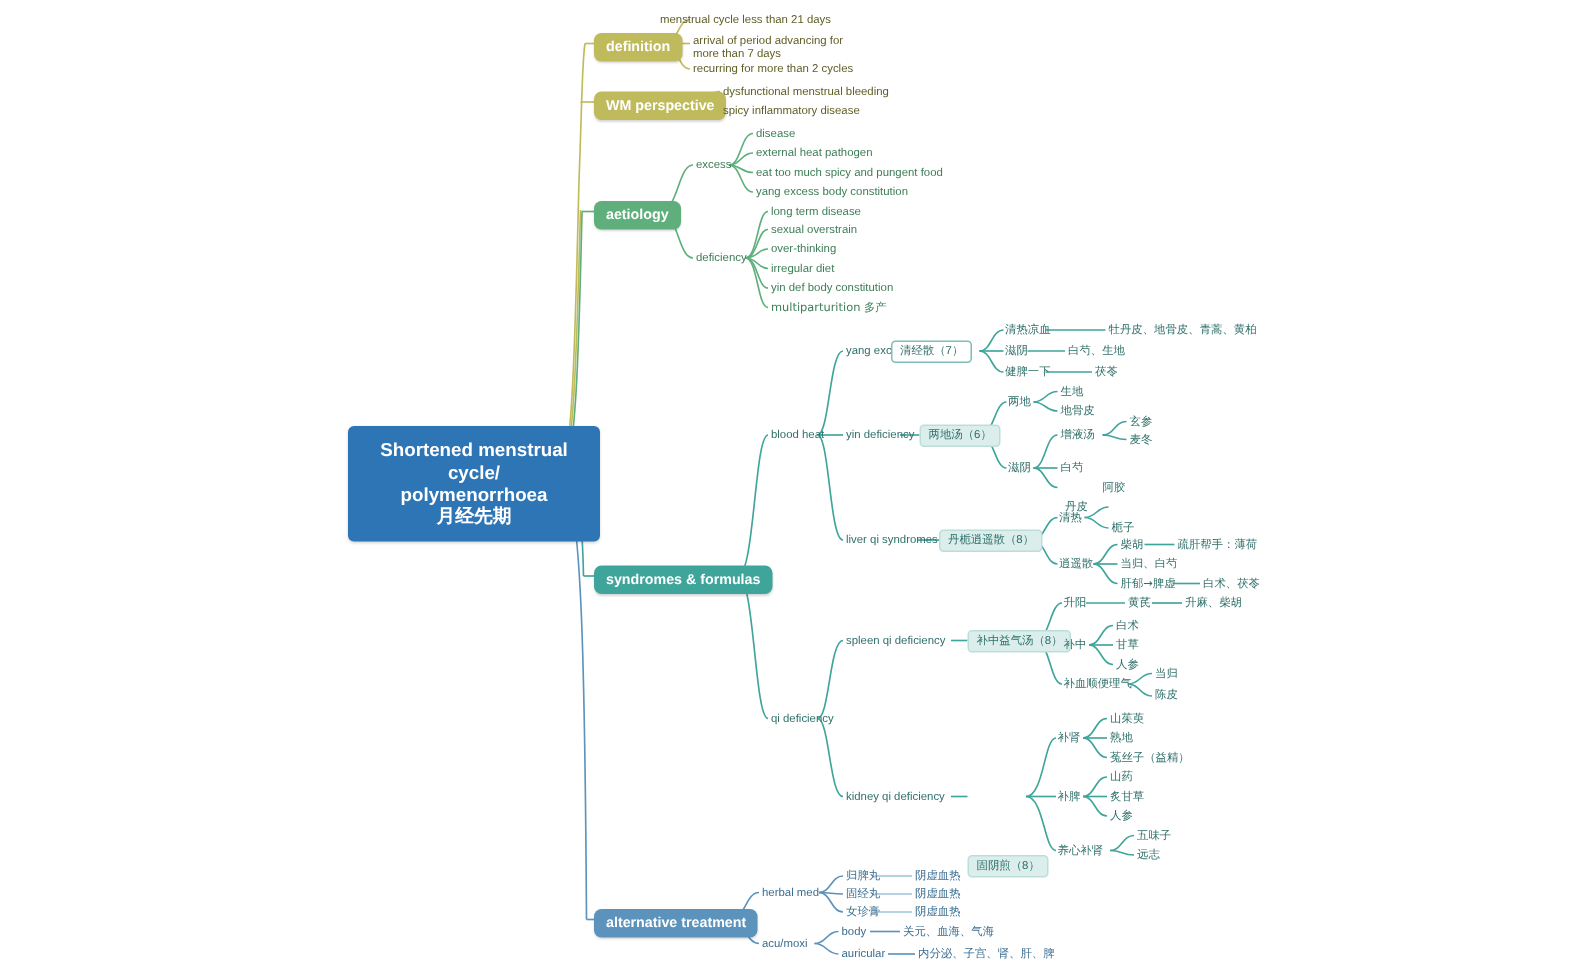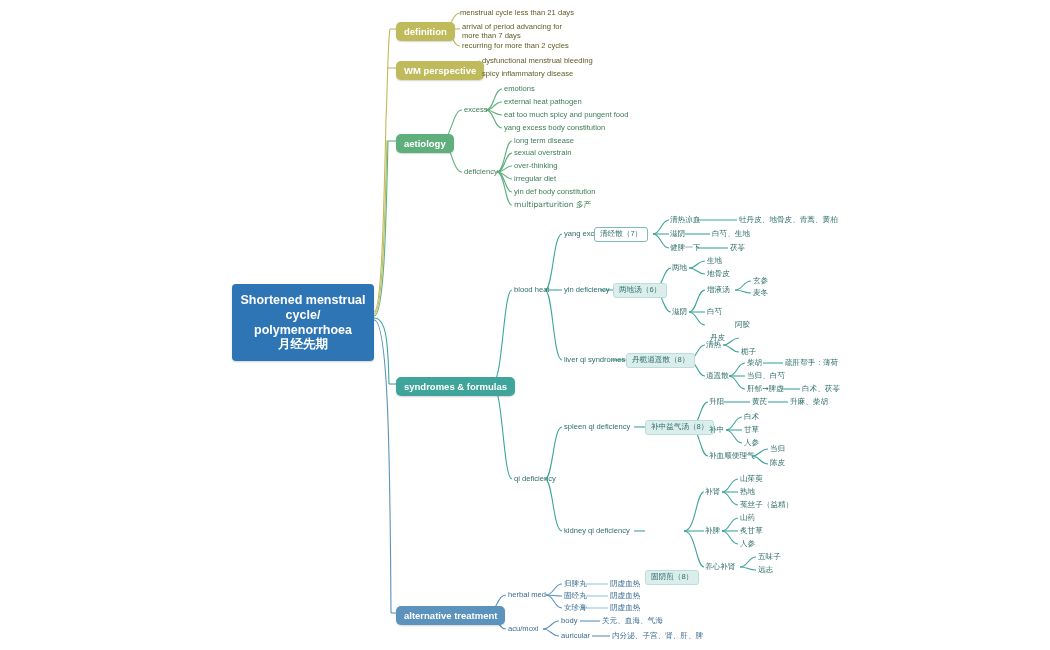--- a/index.html
+++ b/index.html
@@ -27,21 +27,21 @@
   }
   
   .root {
     background: #2E75B6;
     color: #ffffff;
     font-weight: bold;
     font-size: 12.5px;
     text-align: center;
     border-radius: 4px;
     padding: 9px 8px;
-    width: 142px;
+    width: 168px;
     left: 232px; top: 284px;
     display: flex; align-items: center; justify-content: center;
     box-shadow: 0 1px 2px rgba(0,0,0,.18);
   }
   
   .pill {
     border-radius: 5px;
     font-weight: bold;
     font-size: 9.5px;
     color: #ffffff;
@@ -200,33 +200,33 @@
       <path d="M592 636 L 610 636" stroke="#5B93BD"></path>
     </g>
   </svg>
 
   <div class="node root">Shortened menstrual
 cycle/
 polymenorrhoea
 月经先期</div>
 
   <div class="node pill olive" style="left:396px; top:22px;">definition</div>
-  <div class="node leaf olive" style="left:460px; top:9px;">menstrual cycle less than 21 days</div>
+  <div class="node leaf olive" style="left:440px; top:9px;">menstrual cycle less than 21 days</div>
   <div class="node leaf olive wrap" style="left:462px; top:22px;">arrival of period advancing for more than 7 days</div>
   <div class="node leaf olive" style="left:462px; top:42px;">recurring for more than 2 cycles</div>
 
   <div class="node pill olive" style="left:396px; top:61px;">WM perspective</div>
   <div class="node leaf olive" style="left:482px; top:57px;">dysfunctional menstrual bleeding</div>
   <div class="node leaf olive" style="left:482px; top:70px;">spicy inflammatory disease</div>
 
   <div class="node pill green" style="left:396px; top:134px;">aetiology</div>
   <div class="node leaf green" style="left:464px; top:106px;">excess</div>
   <div class="node leaf green" style="left:464px; top:168px;">deficiency</div>
 
-  <div class="node leaf green" style="left:504px; top:85px;">emotions</div>
+  <div class="node leaf green" style="left:504px; top:85px;">disease</div>
   <div class="node leaf green" style="left:504px; top:98px;">external heat pathogen</div>
   <div class="node leaf green" style="left:504px; top:111px;">eat too much spicy and pungent food</div>
   <div class="node leaf green" style="left:504px; top:124px;">yang excess body constitution</div>
 
   <div class="node leaf green" style="left:514px; top:137px;">long term disease</div>
   <div class="node leaf green" style="left:514px; top:149px;">sexual overstrain</div>
   <div class="node leaf green" style="left:514px; top:162px;">over-thinking</div>
   <div class="node leaf green" style="left:514px; top:175px;">irregular diet</div>
   <div class="node leaf green" style="left:514px; top:188px;">yin def body constitution</div>
   <div class="node leaf green cjk" style="left:514px; top:201px;">multiparturition 多产</div>

